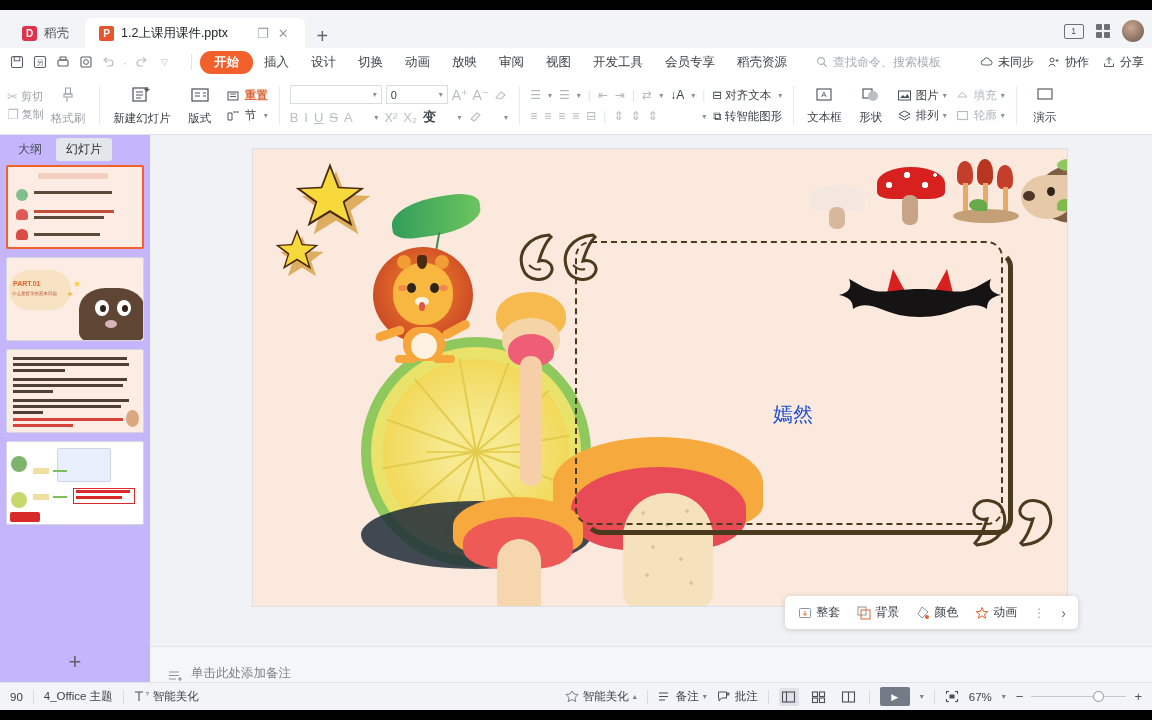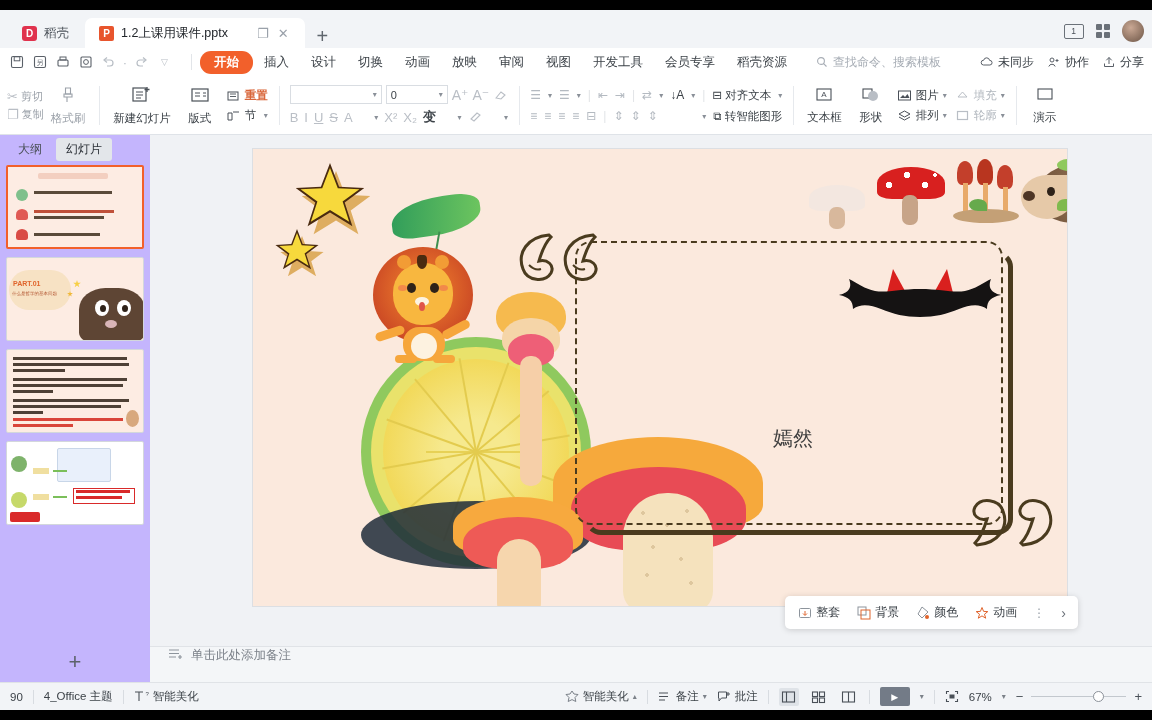--- a/index.html
+++ b/index.html
@@ -129,21 +129,21 @@
     font-size:22px; color:#5d636b; }
 
   
   .stage { flex:1; position:relative; background:#f0f2f5; min-width:0; }
   .slide {
     position:absolute; left:103px; top:14px; width:814px; height:457px;
     background:#fbe9dd; overflow:hidden; box-shadow:0 0 0 1px #dcdfe3;
   }
   .notesbar {
     position:absolute; left:0; right:0; bottom:0; height:36px; background:#f4f6f8;
-    border-top:1px solid #e0e3e7; display:flex; align-items:flex-start; gap:8px;
+    border-top:1px solid #e0e3e7; display:flex; align-items:flex-end; gap:8px;
     padding-left:18px; font-size:12.5px; color:#7b8189;
   }
   .floattool {
     position:absolute; right:74px; bottom:53px; height:33px; background:#fff;
     border-radius:5px; box-shadow:0 1px 6px rgba(0,0,0,.16);
     display:flex; align-items:center; padding:0 6px; gap:3px; font-size:12px; color:#3c4248;
   }
   .ft-item { display:flex; align-items:center; gap:4px; padding:3px 7px; border-radius:3px;}
   .ft-dots { color:#9aa1aa; padding:0 6px; letter-spacing:1px; }
   .ft-arrow { color:#6b7179; padding:0 6px; font-size:14px;}
@@ -167,21 +167,21 @@
   .zs-knob { position:absolute; left:62px; top:-5px; width:11px; height:11px;
     border:1.5px solid #8b9199; border-radius:50%; background:#fff; }
 
   
   .slide-title {
     position:absolute; left:320px; top:192px; width:440px; text-align:center;
     font-family:"Liberation Serif", serif; font-size:38px; color:#2d2a26; letter-spacing:1px;
   }
   .slide-sub {
     position:absolute; left:320px; top:252px; width:440px; text-align:center;
-    font-family:"Liberation Serif", serif; font-size:20px; color:#404040;margin-top:24px;
+    font-family:"Liberation Serif", serif; font-size:20px; color:#1d4ed8;
   }
   .frame-box {
     position:absolute; left:322px; top:92px; width:428px; height:284px;
     border:2.5px dashed #4a3b1e; border-radius:16px;
   }
   .frame-shadow {
     position:absolute; left:332px; top:102px; width:428px; height:284px;
     border-right:5px solid #4a3b1e; border-bottom:5px solid #4a3b1e;
     border-radius:16px; border-top:5px solid transparent; border-left:5px solid transparent;
   }

